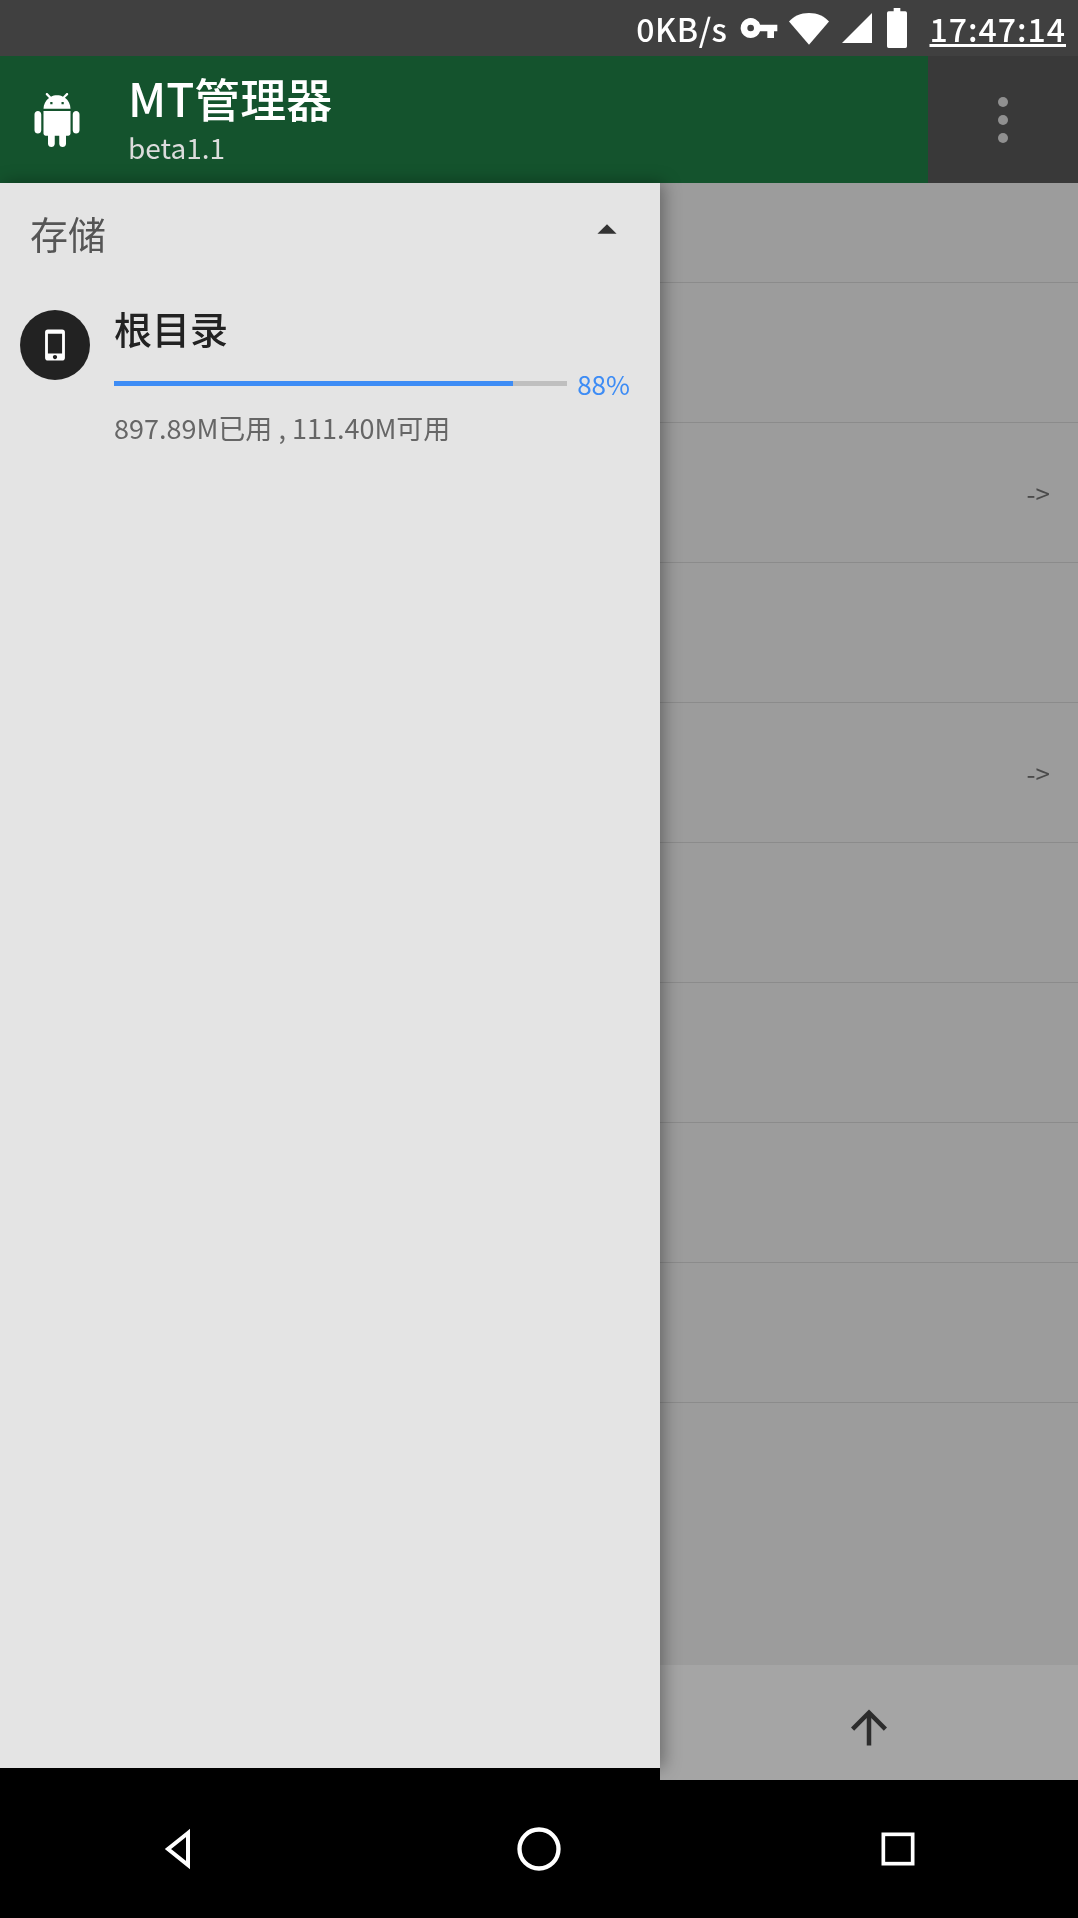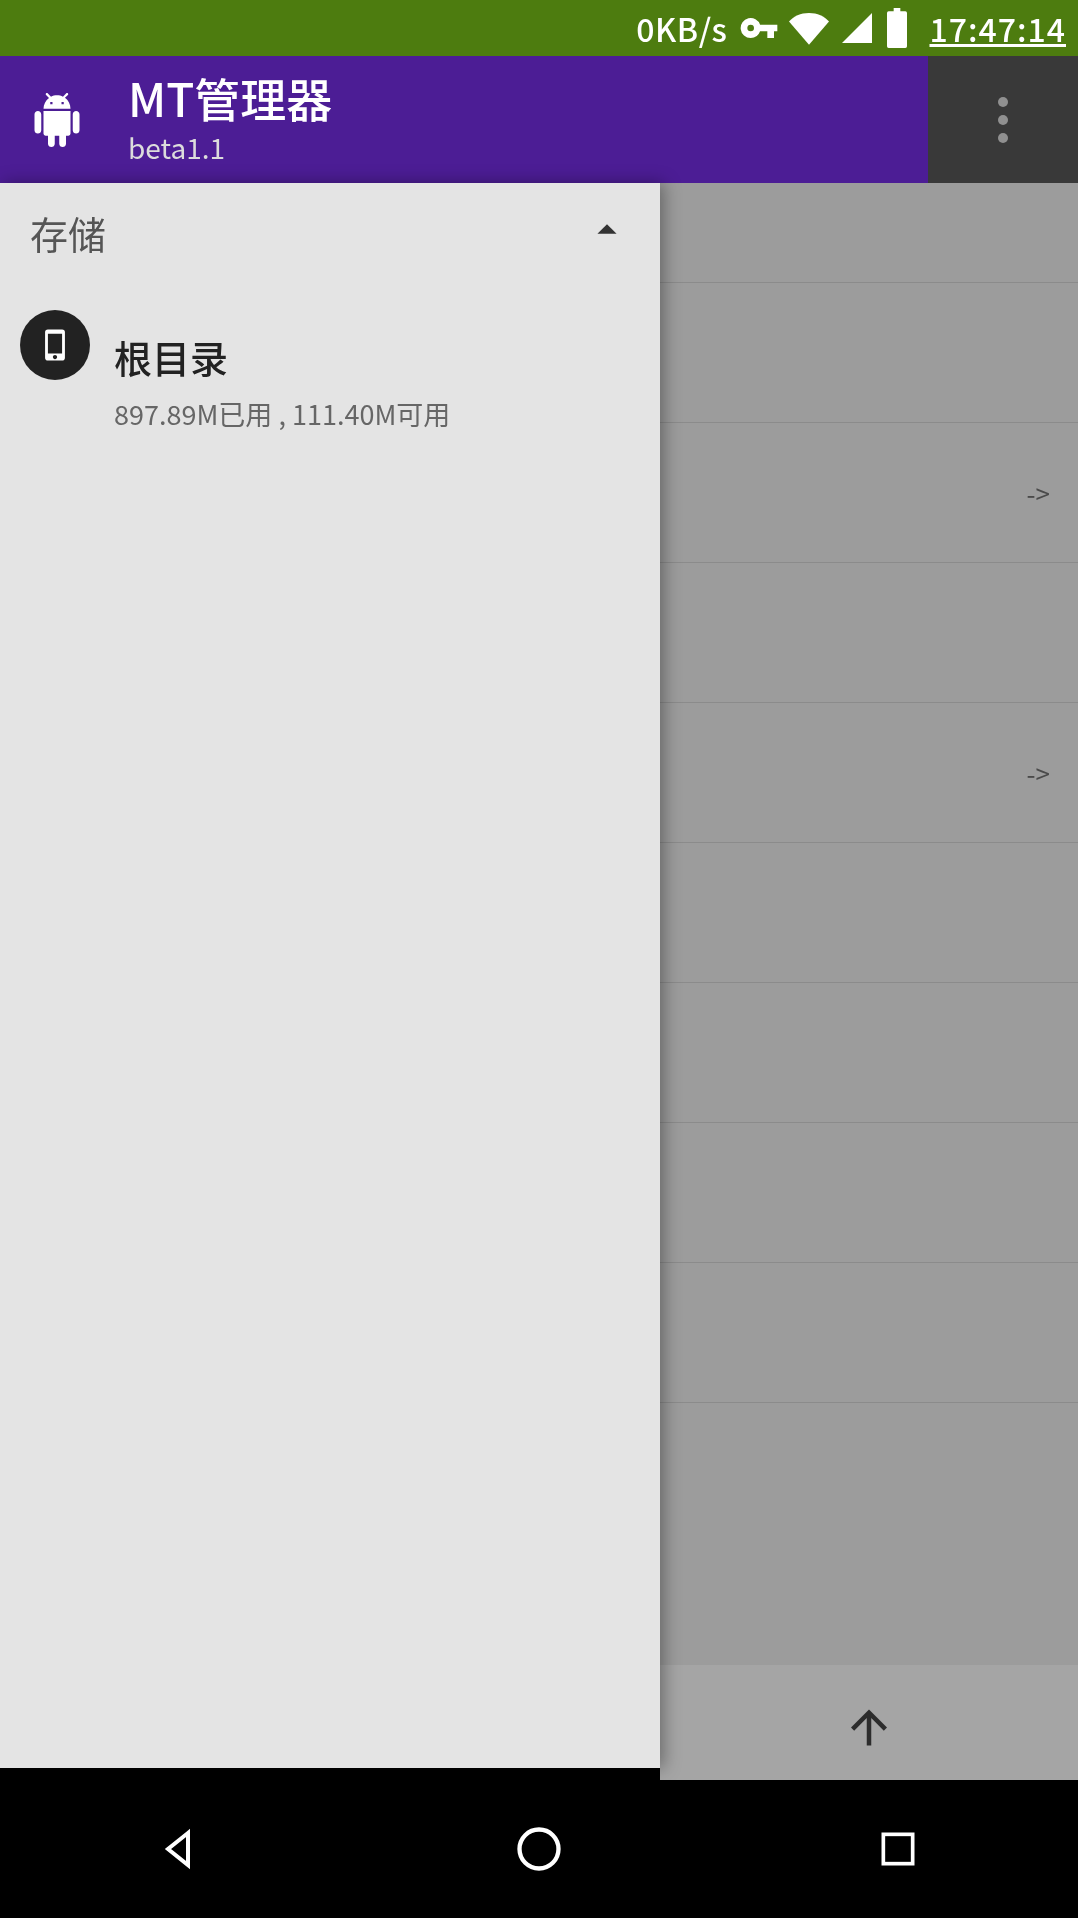--- a/index.html
+++ b/index.html
@@ -1,25 +1,25 @@
 <!DOCTYPE html>
 <html><head>
 <meta charset="utf-8">
 <style>
   * { margin: 0; padding: 0; box-sizing: border-box; }
   html, body { width: 1078px; height: 1918px; overflow: hidden; font-family: "Noto Sans CJK SC", "PingFang SC", "Microsoft YaHei", sans-serif; background: #000; }
   
   
-  .status-bar { height: 56px; background: #4d7c0f; display: flex; align-items: center; justify-content: flex-end; padding: 0 12px; color: #fff; font-size: 32px; font-weight: 500; gap: 12px; }
+  .status-bar { height: 56px; background: #404040; display: flex; align-items: center; justify-content: flex-end; padding: 0 12px; color: #fff; font-size: 32px; font-weight: 500; gap: 12px; }
   .status-bar .speed { letter-spacing: 0.5px; }
   .status-bar .icons { display: flex; align-items: center; gap: 10px; }
   .status-bar .clock { margin-left: 8px; letter-spacing: 1px; text-decoration: underline; }
   
   
-  .app-bar { height: 127px; background: #4c1d95; display: flex; align-items: center; padding: 0 20px 0 30px; position: relative; }
+  .app-bar { height: 127px; background: #14532d; display: flex; align-items: center; padding: 0 20px 0 30px; position: relative; }
   .app-bar .app-icon { width: 54px; height: 54px; margin-right: 44px; color: #fff; }
   .app-bar .titles { flex: 1; color: #fff; }
   .app-bar .title { font-size: 46px; font-weight: 500; line-height: 1.1; }
   .app-bar .subtitle { font-size: 28px; color: #dcdcdc; margin-top: 4px; }
   .app-bar .gear { color: #fff; width: 48px; height: 48px; cursor: pointer; }
   
   
   .bg-right { position: absolute; top: 183px; left: 660px; right: 0; bottom: 138px; background: #9c9c9c; }
   .bg-right .row { height: 140px; border-bottom: 1px solid #8b8b8b; display: flex; align-items: center; justify-content: flex-end; padding-right: 28px; color: #4a4a4a; font-size: 26px; }
   .bg-right .row.first { height: 100px; }
@@ -34,21 +34,21 @@
   
   .drawer { position: absolute; top: 183px; left: 0; width: 660px; bottom: 150px; background: #e4e4e4; box-shadow: 4px 0 16px rgba(0,0,0,0.35); }
   
   .section-header { display: flex; align-items: center; justify-content: space-between; padding: 22px 30px 22px 30px; }
   .section-header .label { font-size: 38px; color: #555; }
   .section-header .chev { color: #333; cursor: pointer; }
   
   .storage-item { display: flex; align-items: flex-start; padding: 18px 20px 28px 20px; cursor: pointer; }
   .storage-item .circle-icon { width: 70px; height: 70px; border-radius: 50%; background: #222; display: flex; align-items: center; justify-content: center; color: #fff; flex-shrink: 0; margin-top: 10px; }
   .storage-item .body { flex: 1; margin-left: 24px; padding-right: 10px; }
-  .storage-item .name { font-size: 38px; color: #222; font-weight: 500; margin-bottom: 10px; margin-top: 29px; }
+  .storage-item .name { font-size: 38px; color: #222; font-weight: 500; margin-bottom: 10px; }
   .storage-item .bar-row { display: flex; align-items: center; gap: 10px; }
   .storage-item .bar { flex: 1; height: 5px; background: #bfbfbf; position: relative; }
   .storage-item .bar .fill { position: absolute; left: 0; top: 0; bottom: 0; background: #3d8cf5; }
   .storage-item .pct { font-size: 26px; color: #3d8cf5; white-space: nowrap; }
   .storage-item .detail { font-size: 27px; color: #666; margin-top: 6px; }
   
   
   .nav-bar { position: absolute; bottom: 0; left: 0; right: 0; height: 138px; background: #000; display: flex; align-items: center; justify-content: space-around; }
   .nav-btn { width: 180px; height: 100%; display: flex; align-items: center; justify-content: center; color: #fff; cursor: pointer; }
   
@@ -146,20 +146,26 @@
       </div>
 
       <div class="storage-item">
         <div class="circle-icon">
           <svg width="34" height="34" viewBox="0 0 24 24" fill="#fff">
               <path d="M17 1H7a2 2 0 0 0-2 2v18a2 2 0 0 0 2 2h10a2 2 0 0 0 2-2V3a2 2 0 0 0-2-2zm-5 21c-.83 0-1.5-.67-1.5-1.5S11.17 19 12 19s1.5.67 1.5 1.5S12.83 22 12 22zm5-4H7V4h10v14z"></path>
             </svg>
         </div>
         <div class="body">
           <div class="name">根目录</div>
+          <div class="bar-row">
+            <div class="bar">
+                <div class="fill" style="width:88%"></div>
+              </div>
+            <span class="pct">88%</span>
+          </div>
           <div class="detail">897.89M已用 , 111.40M可用</div>
         </div>
       </div>
 
     </div>
 
     <div class="nav-bar">
       <div class="nav-btn">
         <svg width="48" height="48" viewBox="0 0 24 24" fill="none" stroke="#fff" stroke-width="2">
             <path d="M16 4 L6 12 L16 20 Z" fill="none"></path>

